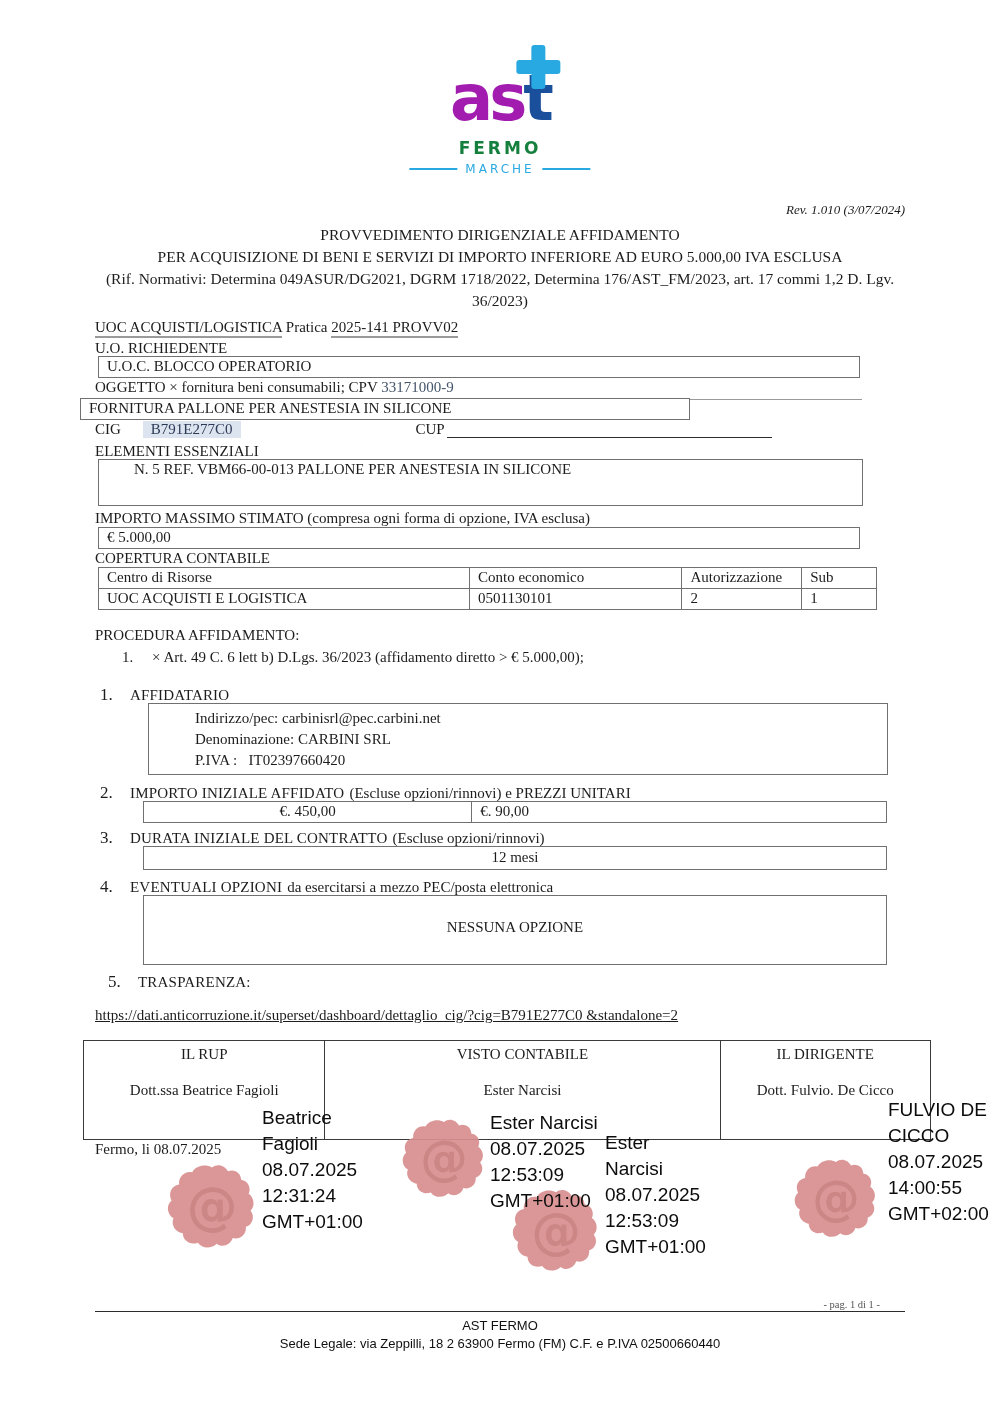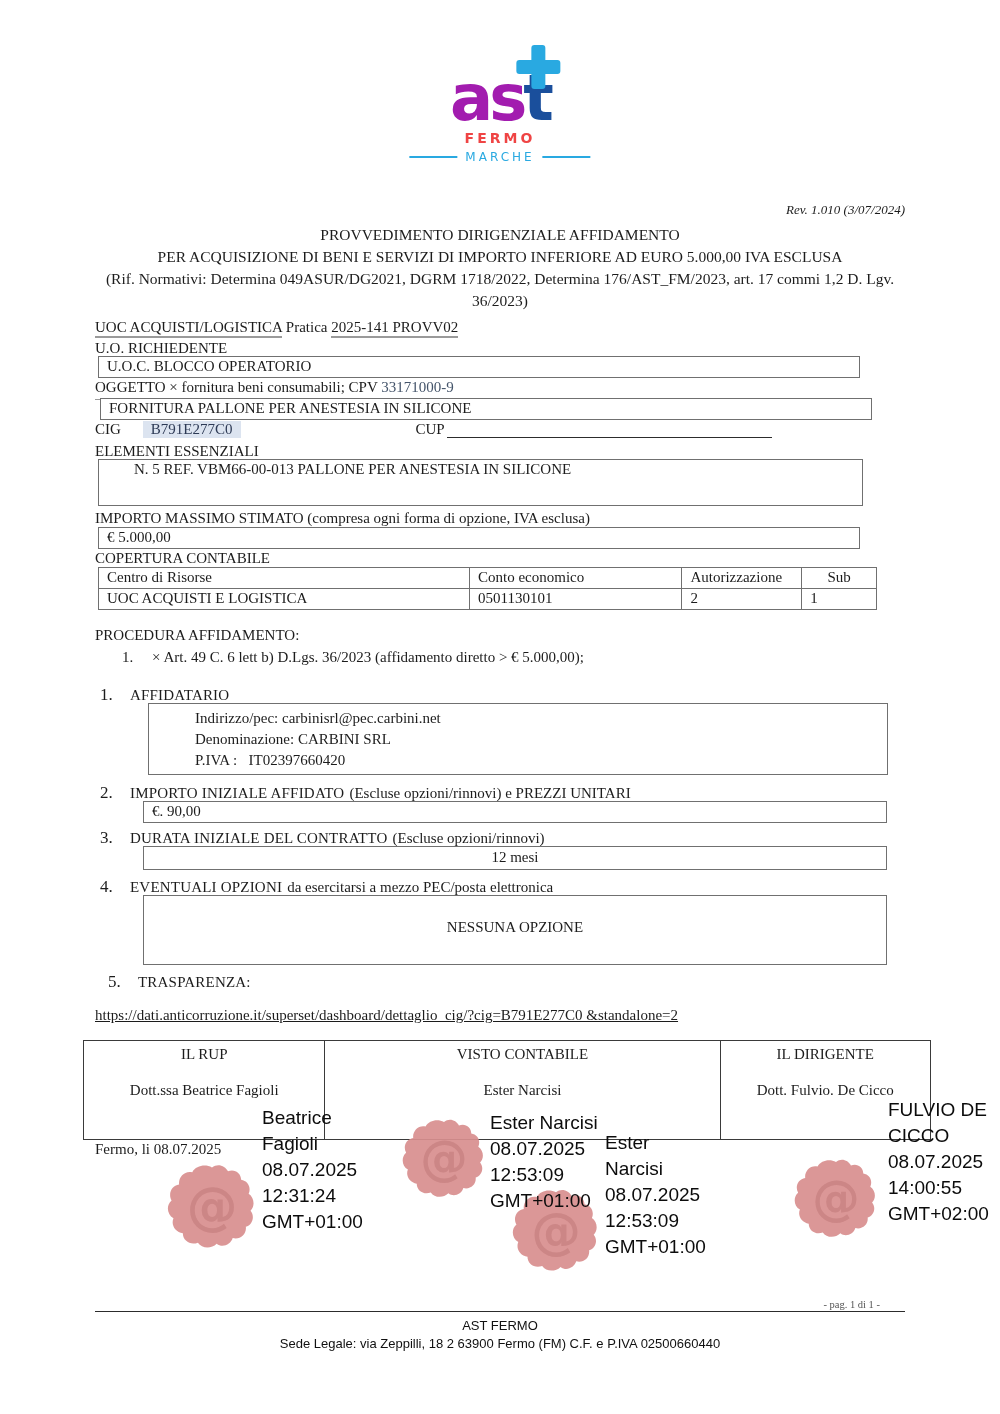--- a/index.html
+++ b/index.html
@@ -10,22 +10,22 @@
   }
   
   .logo { position:absolute; top:66px; left:50%; transform:translateX(-50%); text-align:center; }
   .logo-word { position:relative; display:inline-block; font-family:"DejaVu Sans", sans-serif;
     font-weight:bold; font-size:64px; line-height:1; letter-spacing:-4px; }
   .logo-as { color:#a21caf; }
   .logo-t  { color:#1a4f9c; position:relative; }
   .logo-plus { position:absolute; top:-16px; right:-10px; width:44px; height:44px; }
   .logo-plus .bar-v { position:absolute; left:15px; top:0; width:14px; height:44px; background:#29a9e1; border-radius:3px; }
   .logo-plus .bar-h { position:absolute; left:0; top:15px; width:44px; height:14px; background:#29a9e1; border-radius:3px; }
-  .logo-region { font-family:"DejaVu Sans", sans-serif; font-weight:bold;
-    font-size:14px; letter-spacing:3px; color:#ef4444; }
+  .logo-region { margin-top:8px; font-family:"DejaVu Sans", sans-serif; font-weight:bold;
+    font-size:17px; letter-spacing:3px; color:#15803d; }
   .logo-sub { margin-top:4px; display:flex; align-items:center; justify-content:center; gap:8px;
     font-family:"DejaVu Sans", sans-serif; font-size:12px; letter-spacing:3px; color:#29a9e1; }
   .logo-sub .rule { width:48px; border-top:2px solid #29a9e1; }
   
   .rev { position:absolute; top:202px; left:95px; width:810px; text-align:right;
     font-style:italic; font-size:13px; }
   .title-block { position:absolute; top:224px; left:70px; width:860px; text-align:center;
     font-size:15.5px; line-height:22px; }
   .title3 { max-width:800px; margin:0 auto; }
   
@@ -119,21 +119,21 @@
     <span class="uline">2025-141 PROVV02</span>
   </div>
   <div class="abs lab" style="top:340px; left:95px;">U.O. RICHIEDENTE</div>
   <div class="abs valbox" style="top:356px; left:98px; width:762px;">U.O.C. BLOCCO OPERATORIO</div>
   <div class="abs lab oggetto-line" style="top:379px; left:95px;">
     <span>OGGETTO</span>
     <span>×</span>
     <span>fornitura beni consumabili; CPV</span>
     <span class="cpv">33171000-9</span>
   </div>
-  <div class="abs valbox" style="top:398px; left:100px; width:772px;">FORNITURA PALLONE PER ANESTESIA IN SILICONE</div>
+  <div class="abs valbox" style="top:398px; left:80px; width:610px;">FORNITURA PALLONE PER ANESTESIA IN SILICONE</div>
   <div class="abs cig-line" style="top:421px; left:95px; width:767px;">
     <span>CIG</span>
     <span class="cig-code">B791E277C0</span>
     <span class="cup-label">CUP</span>
     <span class="cup-line"></span>
   </div>
 
   <div class="abs lab" style="top:443px; left:95px;">ELEMENTI ESSENZIALI</div>
   <div class="abs valbox" style="top:459px; left:98px; width:765px; height:47px;padding-left:35px;">N. 5 REF. VBM66-00-013 PALLONE PER ANESTESIA IN SILICONE</div>
   <div class="abs lab" style="top:510px; left:95px;">
@@ -141,21 +141,21 @@
     <span>(compresa ogni forma di opzione, IVA esclusa)</span>
   </div>
   <div class="abs valbox" style="top:527px; left:98px; width:762px;">€ 5.000,00</div>
   <div class="abs lab" style="top:550px; left:95px;">COPERTURA CONTABILE</div>
 
   <div class="abs grid" style="top:567px; left:98px; width:779px;">
     <div class="row">
       <span class="cell" style="width:371px;">Centro di Risorse</span>
       <span class="cell" style="width:213px;">Conto economico</span>
       <span class="cell" style="width:120px;">Autorizzazione</span>
-      <span class="cell" style="width:75px;text-align:center;">Sub</span>
+      <span class="cell" style="width:75px;">Sub</span>
     </div>
     <div class="row">
       <span class="cell" style="width:371px;">UOC ACQUISTI E LOGISTICA</span>
       <span class="cell" style="width:213px;">0501130101</span>
       <span class="cell" style="width:120px;">2</span>
       <span class="cell" style="width:75px;">1</span>
     </div>
   </div>
 
   <div class="abs lab" style="top:627px; left:95px;">PROCEDURA AFFIDAMENTO:</div>
@@ -174,20 +174,21 @@
     <div>P.IVA :   IT02397660420</div>
   </div>
 
   <div class="abs sec-head" style="top:783px; left:100px;">
     <span class="sec-num">2.</span>
     <span class="sec-title">IMPORTO INIZIALE AFFIDATO</span>
     <span class="sec-note">(Escluse opzioni/rinnovi) e PREZZI UNITARI</span>
   </div>
   <div class="abs grid" style="top:801px; left:143px; width:744px;">
     <div class="row">
+      <span class="cell" style="width:328px; text-align:center;">€. 450,00</span>
       <span class="cell" style="width:416px;">€. 90,00</span>
     </div>
   </div>
 
   <div class="abs sec-head" style="top:828px; left:100px;">
     <span class="sec-num">3.</span>
     <span class="sec-title">DURATA INIZIALE DEL CONTRATTO</span>
     <span class="sec-note">(Escluse opzioni/rinnovi)</span>
   </div>
   <div class="abs centerbox" style="top:846px; left:143px; width:744px; padding:2px 0 3px 0;">12 mesi</div>

